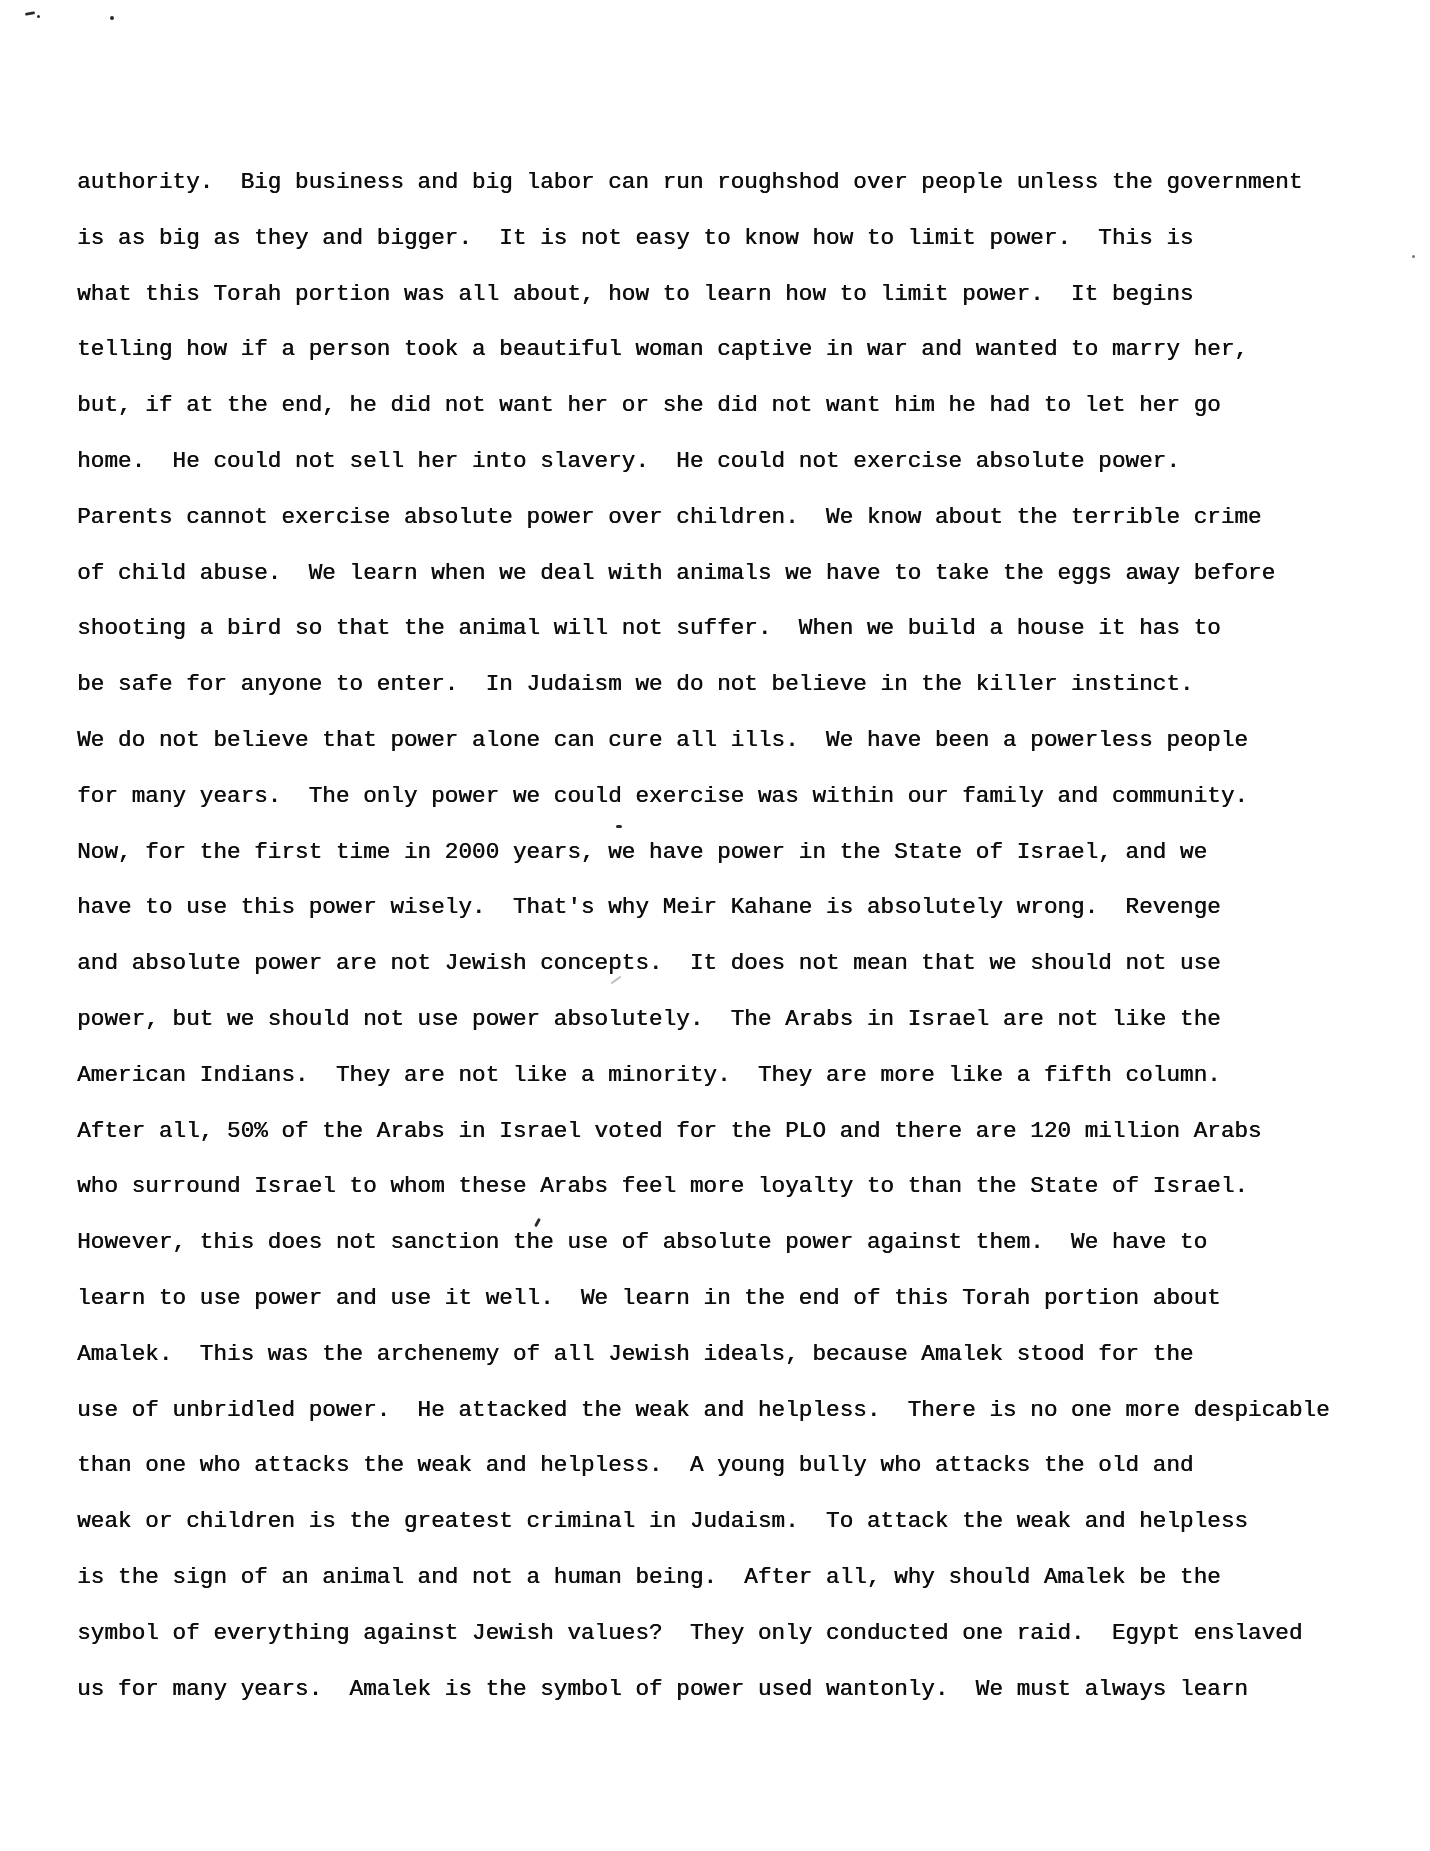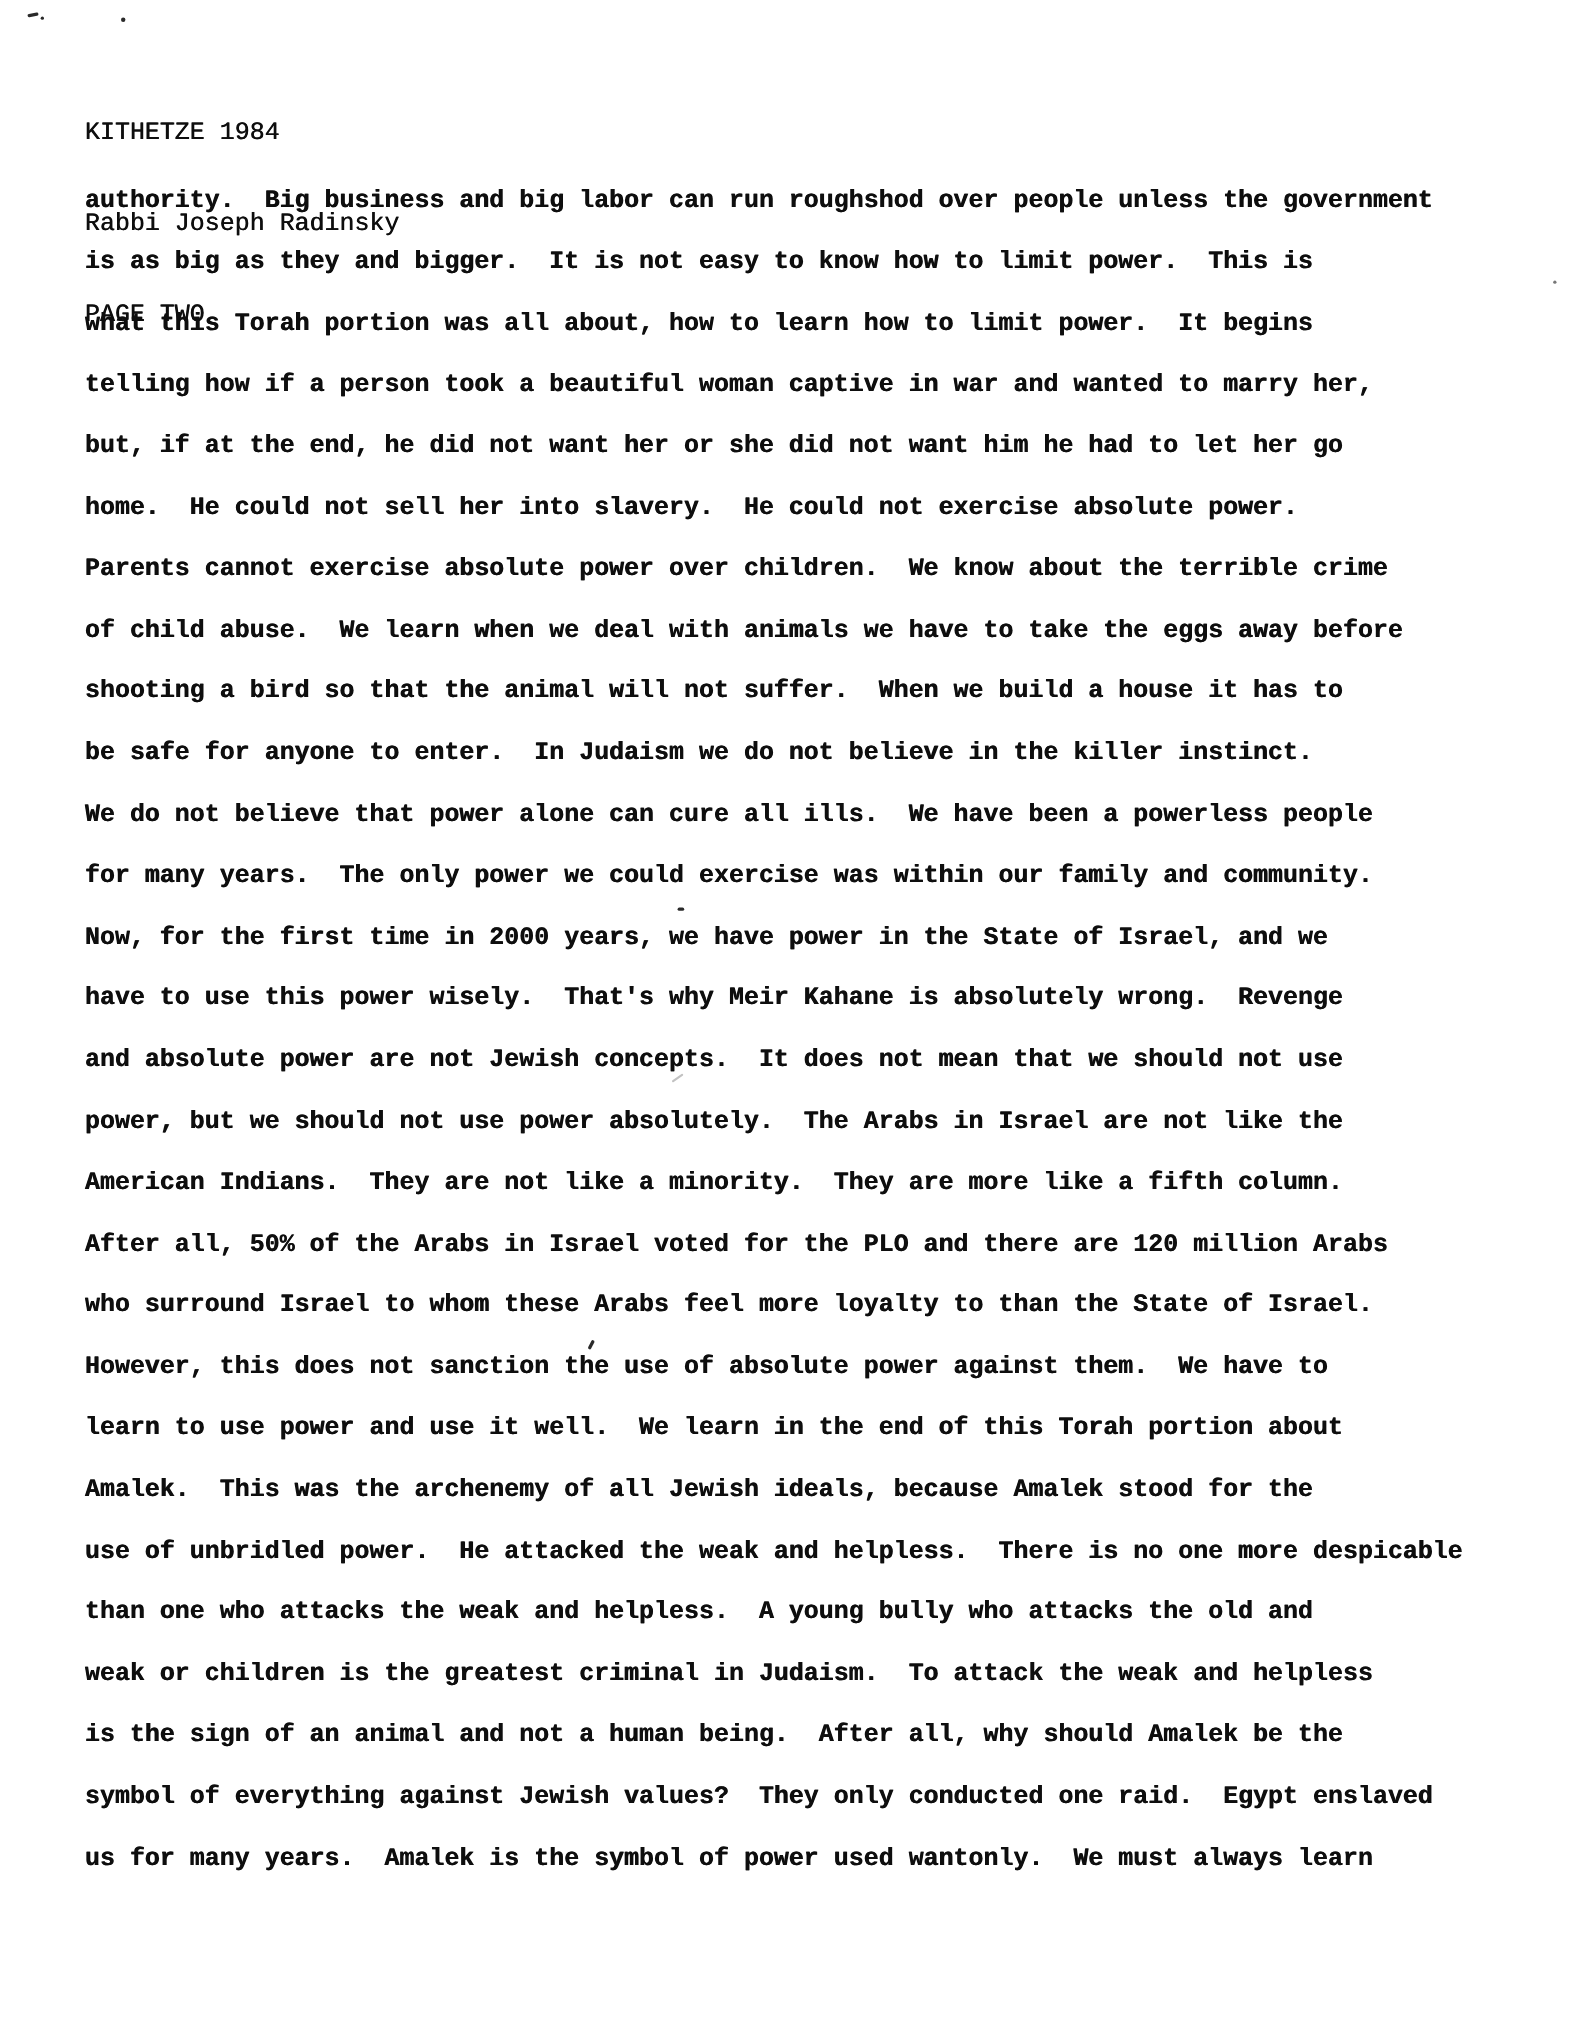--- a/index.html
+++ b/index.html
@@ -27,21 +27,20 @@
     white-space: pre;
   }
   .doc-body {
     position: absolute;
     left: 77px;
     top: 155px;
     width: 1330px;
     font-size: 22.7px;
     line-height: 55.8px;
     white-space: pre;
-    font-weight: bold;
   }
   .text-line {
     height: 55.8px;
     white-space: pre;
   }
   
   .artifact {
     position: absolute;
     background: #2a2a2a;
   }
@@ -59,21 +58,16 @@
 <div class="page">
 
   <span class="artifact a-dash1"></span>
   <span class="artifact a-dot1"></span>
   <span class="artifact a-dot2"></span>
   <span class="artifact a-dot3"></span>
   <span class="artifact a-dot4"></span>
   <span class="artifact a-slash"></span>
   <span class="artifact a-caret"></span>
 
-  <div class="doc-header">
-    <div>KITHETZE 1984</div>
-    <div>Rabbi Joseph Radinsky</div>
-    <div>PAGE TWO</div>
-  </div>
 
   <div class="doc-body"><div class="text-line">authority.  Big business and big labor can run roughshod over people unless the government</div><div class="text-line">is as big as they and bigger.  It is not easy to know how to limit power.  This is</div><div class="text-line">what this Torah portion was all about, how to learn how to limit power.  It begins</div><div class="text-line">telling how if a person took a beautiful woman captive in war and wanted to marry her,</div><div class="text-line">but, if at the end, he did not want her or she did not want him he had to let her go</div><div class="text-line">home.  He could not sell her into slavery.  He could not exercise absolute power.</div><div class="text-line">Parents cannot exercise absolute power over children.  We know about the terrible crime</div><div class="text-line">of child abuse.  We learn when we deal with animals we have to take the eggs away before</div><div class="text-line">shooting a bird so that the animal will not suffer.  When we build a house it has to</div><div class="text-line">be safe for anyone to enter.  In Judaism we do not believe in the killer instinct.</div><div class="text-line">We do not believe that power alone can cure all ills.  We have been a powerless people</div><div class="text-line">for many years.  The only power we could exercise was within our family and community.</div><div class="text-line">Now, for the first time in 2000 years, we have power in the State of Israel, and we</div><div class="text-line">have to use this power wisely.  That's why Meir Kahane is absolutely wrong.  Revenge</div><div class="text-line">and absolute power are not Jewish concepts.  It does not mean that we should not use</div><div class="text-line">power, but we should not use power absolutely.  The Arabs in Israel are not like the</div><div class="text-line">American Indians.  They are not like a minority.  They are more like a fifth column.</div><div class="text-line">After all, 50% of the Arabs in Israel voted for the PLO and there are 120 million Arabs</div><div class="text-line">who surround Israel to whom these Arabs feel more loyalty to than the State of Israel.</div><div class="text-line">However, this does not sanction the use of absolute power against them.  We have to</div><div class="text-line">learn to use power and use it well.  We learn in the end of this Torah portion about</div><div class="text-line">Amalek.  This was the archenemy of all Jewish ideals, because Amalek stood for the</div><div class="text-line">use of unbridled power.  He attacked the weak and helpless.  There is no one more despicable</div><div class="text-line">than one who attacks the weak and helpless.  A young bully who attacks the old and</div><div class="text-line">weak or children is the greatest criminal in Judaism.  To attack the weak and helpless</div><div class="text-line">is the sign of an animal and not a human being.  After all, why should Amalek be the</div><div class="text-line">symbol of everything against Jewish values?  They only conducted one raid.  Egypt enslaved</div><div class="text-line">us for many years.  Amalek is the symbol of power used wantonly.  We must always learn</div></div>
 
 </div>
 
 </body></html>

